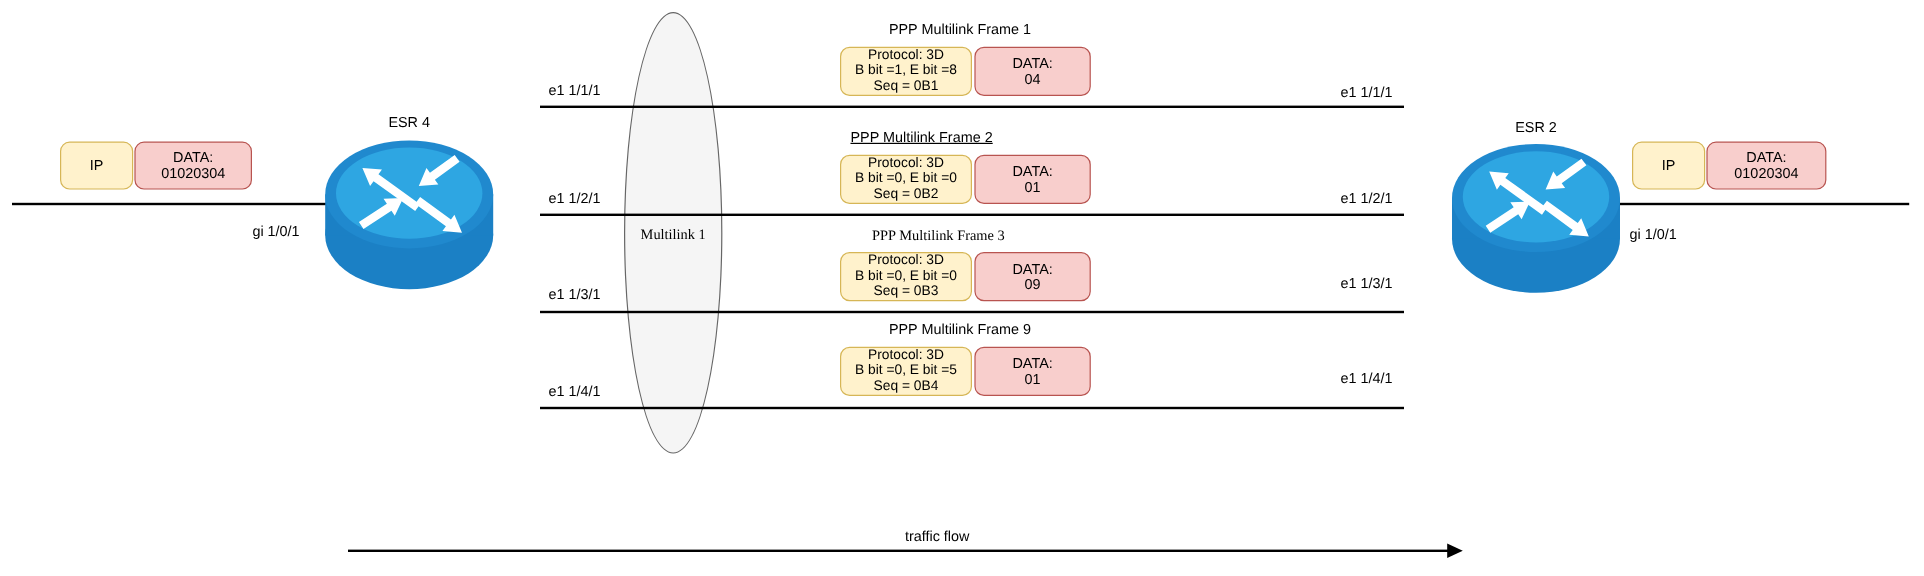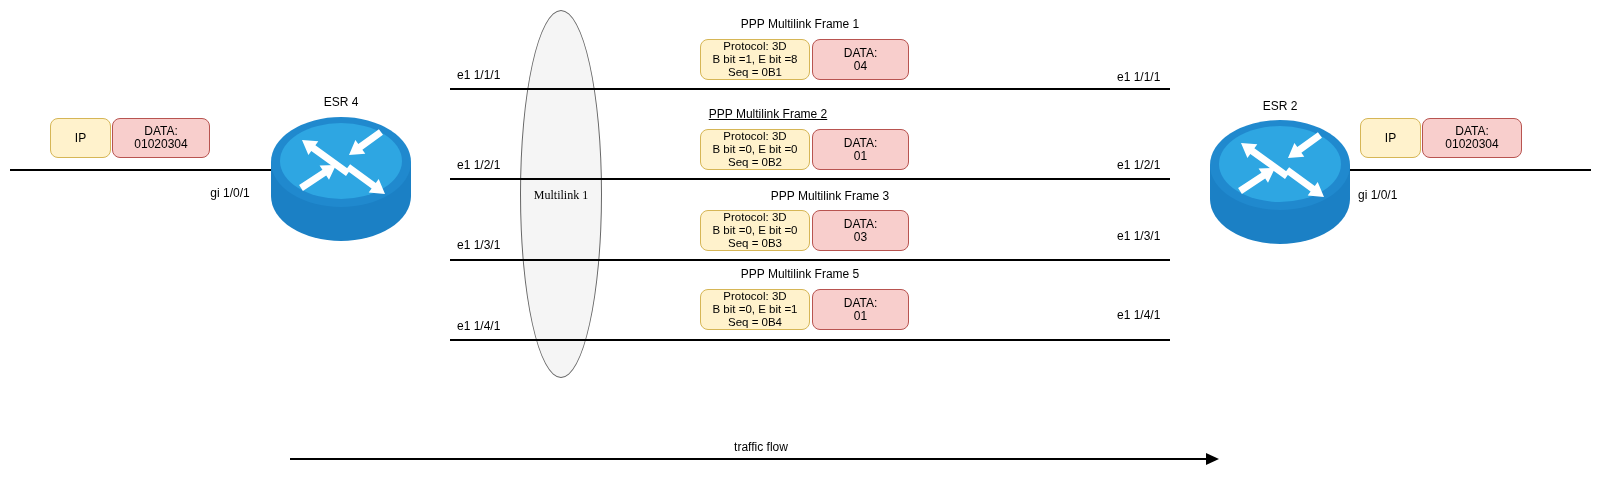--- a/index.html
+++ b/index.html
@@ -83,35 +83,35 @@
   <div class="box yellow" style="left:700px; top:129px; width:110px; height:41px; font-size:11.5px;">
     <div>Protocol: 3D</div>
     <div>B bit =0, E bit =0</div>
     <div>Seq = 0B2</div>
   </div>
   <div class="box pink" style="left:812px; top:129px; width:97px; height:41px;">
     <div>DATA:</div>
     <div>01</div>
   </div>
 
-  <div class="lbl ctr" style="left:680px; top:189px; width:300px;">PPP Multilink Frame 3</div>
+  <div class="lbl ctr" style="left:632px; top:189px; width:300px;font-family:Liberation Serif, serif;">PPP Multilink Frame 3</div>
   <div class="box yellow" style="left:700px; top:210px; width:110px; height:41px; font-size:11.5px;">
     <div>Protocol: 3D</div>
     <div>B bit =0, E bit =0</div>
     <div>Seq = 0B3</div>
   </div>
   <div class="box pink" style="left:812px; top:210px; width:97px; height:41px;">
     <div>DATA:</div>
-    <div>03</div>
+    <div>09</div>
   </div>
 
-  <div class="lbl ctr" style="left:650px; top:267px; width:300px;">PPP Multilink Frame 5</div>
+  <div class="lbl ctr" style="left:650px; top:267px; width:300px;">PPP Multilink Frame 9</div>
   <div class="box yellow" style="left:700px; top:289px; width:110px; height:41px; font-size:11.5px;">
     <div>Protocol: 3D</div>
-    <div>B bit =0, E bit =1</div>
+    <div>B bit =0, E bit =5</div>
     <div>Seq = 0B4</div>
   </div>
   <div class="box pink" style="left:812px; top:289px; width:97px; height:41px;">
     <div>DATA:</div>
     <div>01</div>
   </div>
 
   <div class="lbl ctr" style="left:1210px; top:99px; width:140px;">ESR 2</div>
   <svg class="router" style="left:1209px; top:118px;" width="142" height="128" viewBox="0 0 142 128">
     <ellipse cx="71" cy="81" rx="70" ry="45" fill="#1B80C5"></ellipse>
@@ -127,17 +127,17 @@
   <div class="hline" style="left:1348px; top:169px; width:243px;"></div>
   <div class="box yellow" style="left:1360px; top:118px; width:61px; height:40px;">
     <div>IP</div>
   </div>
   <div class="box pink" style="left:1422px; top:118px; width:100px; height:40px;">
     <div>DATA:</div>
     <div>01020304</div>
   </div>
   <div class="lbl" style="left:1358px; top:188px;">gi 1/0/1</div>
 
-  <div class="lbl ctr" style="left:661px; top:440px; width:200px;">traffic flow</div>
+  <div class="lbl ctr" style="left:681px; top:440px; width:200px;">traffic flow</div>
   <div class="hline" style="left:290px; top:458px; width:918px;"></div>
   <div class="arrowhead" style="left:1206px; top:453px;"></div>
 
 </div>
 
 </body></html>

